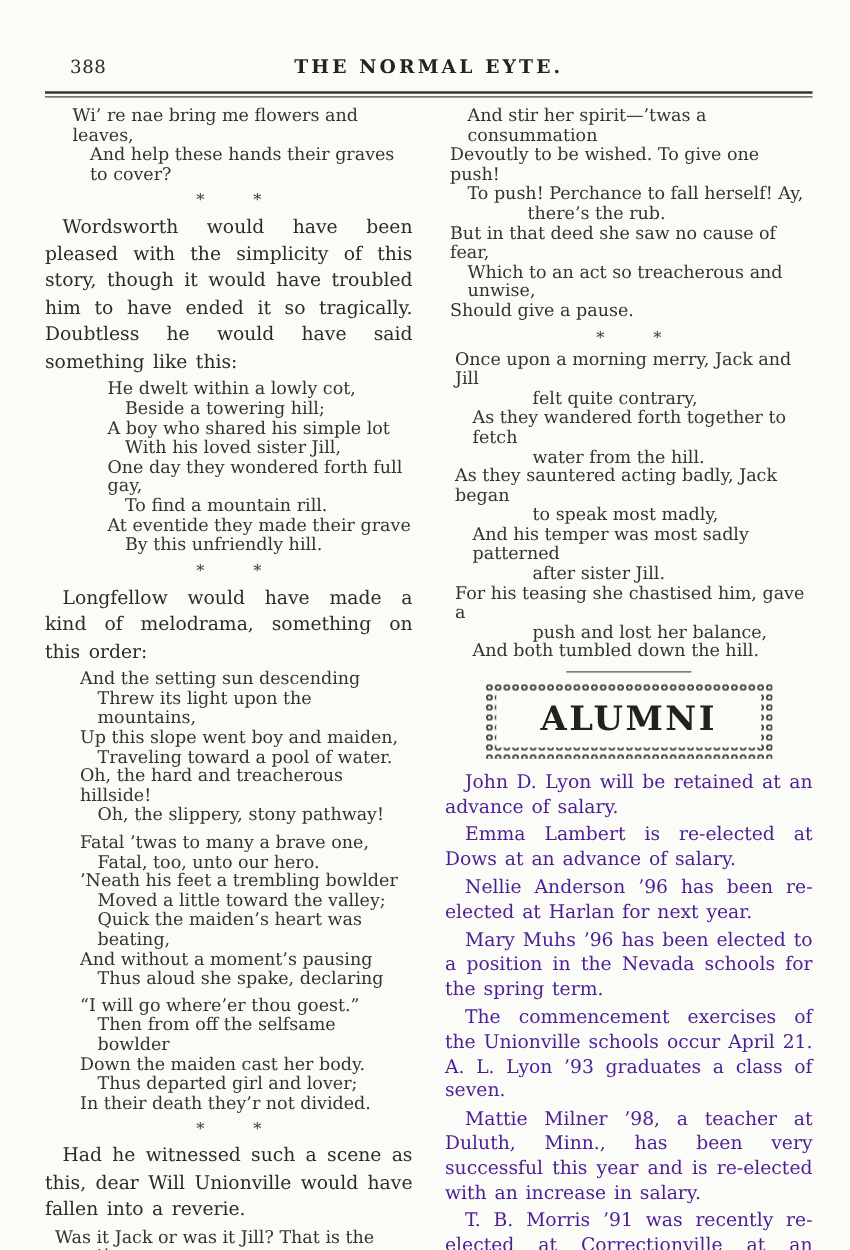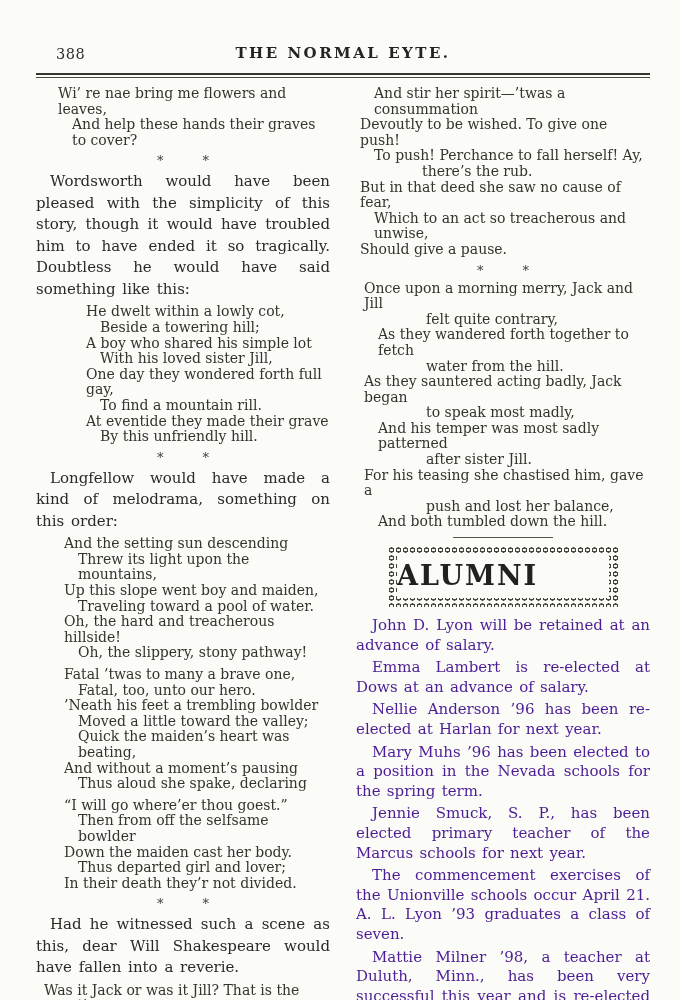--- a/index.html
+++ b/index.html
@@ -44,21 +44,21 @@
   .short-rule{width:100px;border-top:1px solid #55534d;margin:7px auto 8px auto;}
   
   .banner{
     width:212px;margin:0 auto 9px auto;
     padding:9px;
     background-image:radial-gradient(circle at 50% 50%, rgba(251,251,248,0) 1.1px, #47453f 1.35px, #47453f 2.5px, rgba(251,251,248,0) 2.85px);
     background-size:7px 8px;
   }
   .banner-inner{
     background:#fbfbf8;
-    text-align:left;
+    text-align:center;
     padding:5px 0 7px 0;
   }
   .banner-title{
     font-size:27px;font-weight:bold;letter-spacing:2px;
     color:#23211d;font-family:"DejaVu Serif","Liberation Serif",serif;
   }
   
   .alumni-list{margin-top:2px;}
   .alumni-para{
     font-size:15px;line-height:19.6px;text-align:justify;
@@ -116,21 +116,21 @@
           <div class="ind1">Thus aloud she spake, declaring</div>
         </div>
       <div class="poem pml-28">
           <div class="ind0">“I will go where’er thou goest.”</div>
           <div class="ind1">Then from off the selfsame bowlder</div>
           <div class="ind0">Down the maiden cast her body.</div>
           <div class="ind1">Thus departed girl and lover;</div>
           <div class="ind0">In their death they’r not divided.</div>
         </div>
       <div class="star-sep">*   *</div>
-      <p class="para">Had he witnessed such a scene as this, dear Will Shakespeare would have fallen into a reverie.</p>
+      <p class="para">Had he witnessed such a scene as this, dear Will Unionville would have fallen into a reverie.</p>
       <div class="poem pml-8">
           <div class="ind0">Was it Jack or was it Jill? That is the question.</div>
           <div class="ind1">Could it be Jill who pushed her brother down</div>
           <div class="ind0">And caused that pail of water to be spilled,</div>
           <div class="ind0">And work such inconvenience?  Oh, yes, ’twas</div>
         </div>
     </div>
 
     <div class="col">
       <div class="poem pml-4 mt0">
@@ -160,21 +160,20 @@
       <div class="banner">
         <div class="banner-inner">
           <span class="banner-title">ALUMNI</span>
         </div>
       </div>
       <div class="alumni-list">
           <p class="alumni-para">John D. Lyon will be retained at an advance of salary.</p>
           <p class="alumni-para">Emma Lambert is re-elected at Dows at an advance of salary.</p>
           <p class="alumni-para">Nellie Anderson ’96 has been re-elected at Harlan for next year.</p>
           <p class="alumni-para">Mary Muhs ’96 has been elected to a position in the Nevada schools for the spring term.</p>
-          <p class="alumni-para">Jennie Smuck, S. P., has been elected primary teacher of the Marcus schools for next year.</p>
           <p class="alumni-para">The commencement exercises of the Unionville schools occur April 21.  A. L. Lyon ’93 graduates a class of seven.</p>
           <p class="alumni-para">Mattie Milner ’98, a teacher at Duluth, Minn., has been very successful this year and is re-elected with an increase in salary.</p>
           <p class="alumni-para">T. B. Morris ’91 was recently re-elected at Correctionville at an advance in salary of $150 per year.  This speaks well for both Correctionville and Mr. Morris.</p>
         </div>
     </div>
 
   </div>
 </div>
 
 </body></html>

